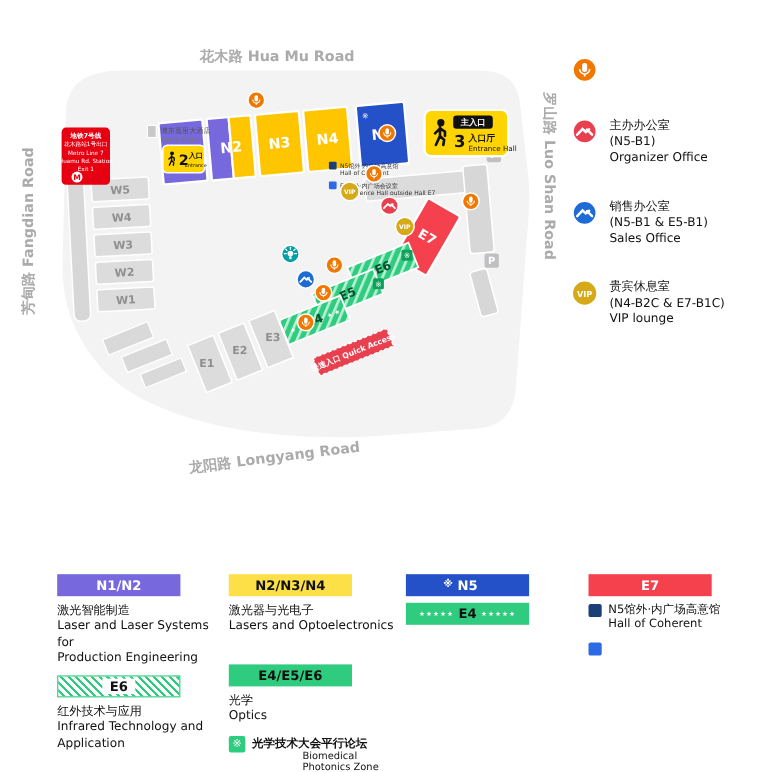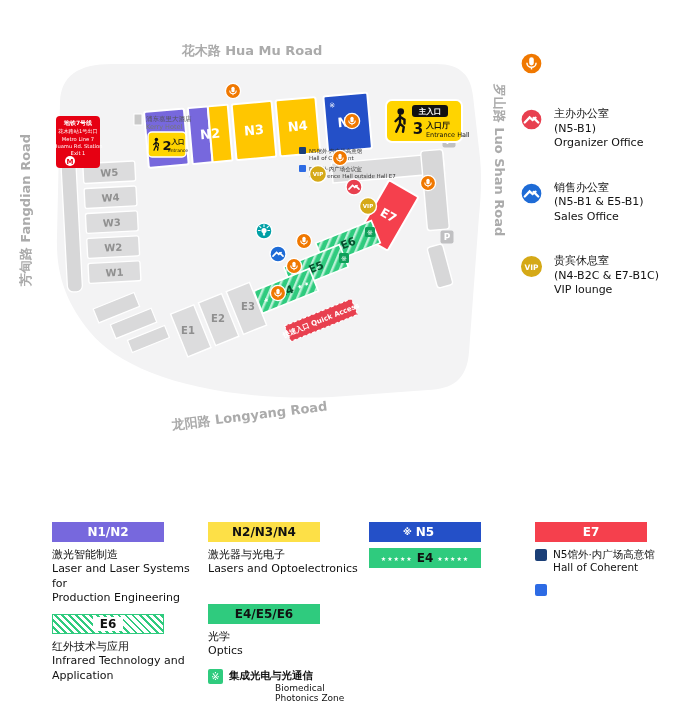--- a/index.html
+++ b/index.html
@@ -303,21 +303,21 @@
       <div class="lb-desc first">激光器与光电子
 Lasers and Optoelectronics</div>
       <div class="lb-bar" style="background:#2FCB7E;color:#111">
           <span>E4/E5/E6</span>
         </div>
       <div class="lb-desc">光学
 Optics</div>
       <div class="lb-biomed">
         <span class="biomed-ic">※</span>
         <div>
-          <div class="biomed-cn">集成光电与光通信</div>
+          <div class="biomed-cn">光学技术大会平行论坛</div>
           <div class="biomed-en">Biomedical Photonics Zone</div>
         </div>
       </div>
     </div>
 
     <div class="lb-col">
       <div class="lb-bar" style="background:#2450C8;color:#fff">
         <span class="n5-pat">※</span>
         <span>N5</span>
         <span class="n5-pat hidden-balance">※</span>

